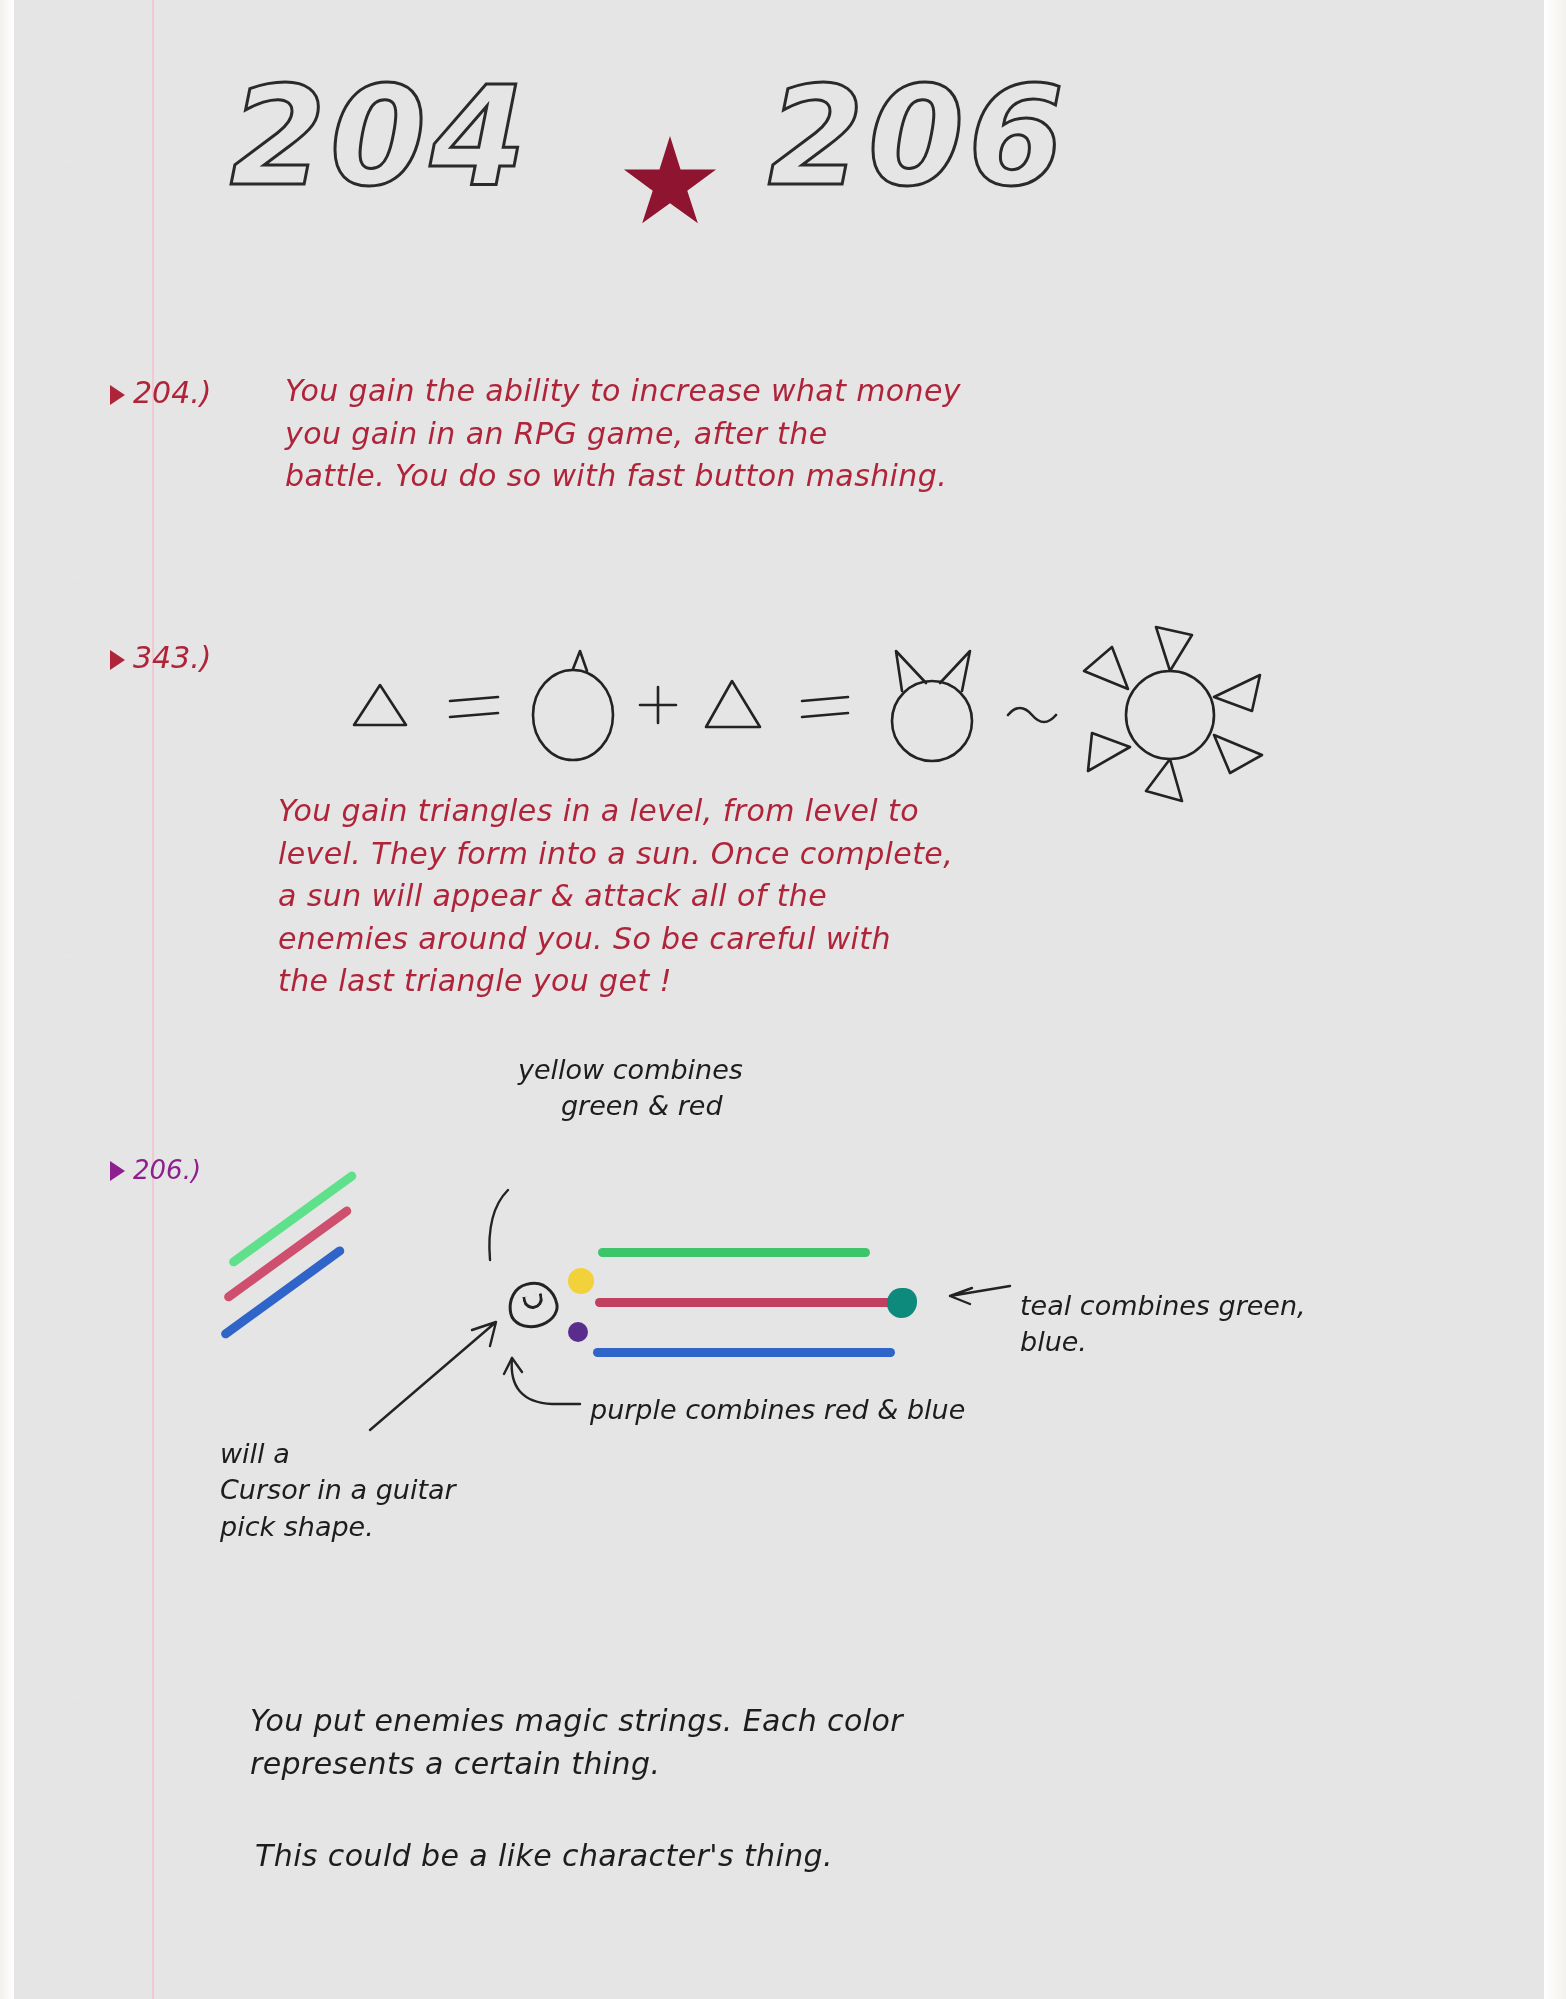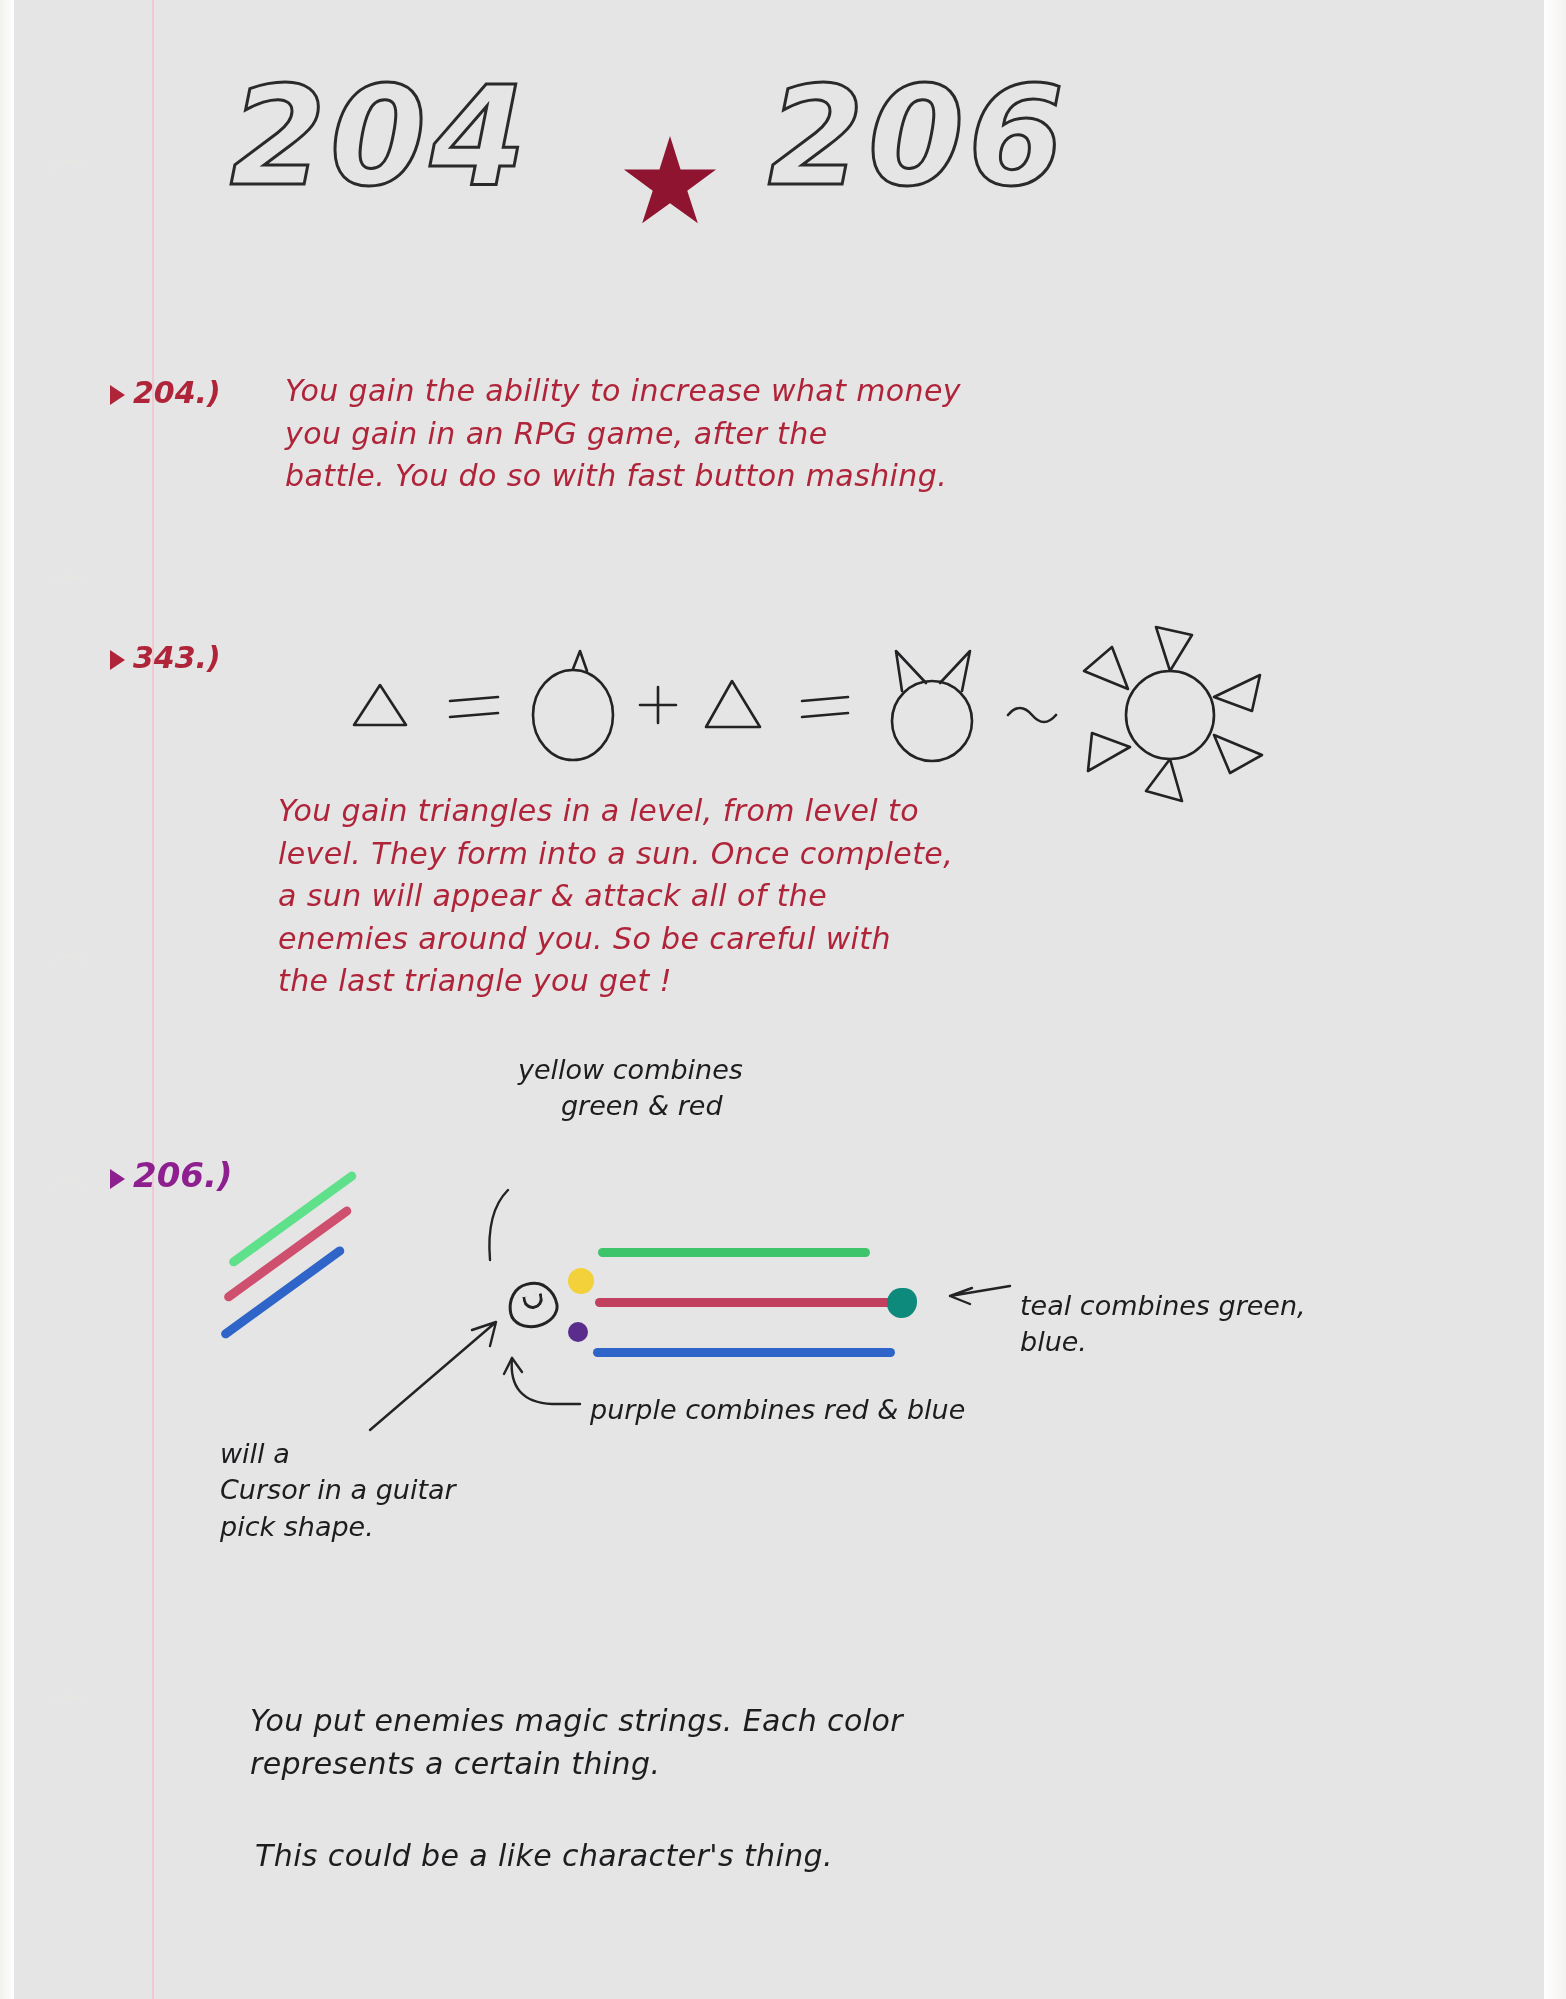--- a/index.html
+++ b/index.html
@@ -87,21 +87,21 @@
     background: #8e1430;
     clip-path: polygon(50% 0%, 61% 35%, 98% 35%, 68% 57%, 79% 91%, 50% 70%, 21% 91%, 32% 57%, 2% 35%, 39% 35%);
     filter: drop-shadow(0 0 1px #6d0f24);
   }
 
   
   .bullet {
     position: absolute;
     font-size: 30px;
     font-style: italic;
-    font-weight: 700;
+    font-weight: 400;
   }
   .bullet .tri {
     display: inline-block;
     width: 0; height: 0;
     border-left: 15px solid currentColor;
     border-top: 10px solid transparent;
     border-bottom: 10px solid transparent;
     margin-right: 8px;
     vertical-align: -2px;
   }
@@ -234,21 +234,21 @@
       <path d="M788 84 L744 66 L772 42 Z"></path>
     </g>
   </svg>
 
   <div class="para red" style="left:278px; top:790px;">You gain triangles in a level, from level to
 level. They form into a sun. Once complete,
 a sun will appear &amp; attack all of the
 enemies around you. So be careful with
 the last triangle you get !</div>
 
-  <div class="bullet purple" style="left:110px; top:1155px; font-size:34px;">
+  <div class="bullet purple" style="left:110px; top:1155px; font-size:26px;">
     <span class="tri"></span><span>206.)</span>
   </div>
 
   <div id="diagram">
 
     <div class="strand" style="left:-20px; top:160px; width:155px; background:#5fe08a; transform:rotate(-36deg); transform-origin:left center;"></div>
     <div class="strand" style="left:-25px; top:195px; width:155px; background:#cf4f6e; transform:rotate(-36deg); transform-origin:left center;"></div>
     <div class="strand" style="left:-28px; top:232px; width:150px; background:#2f64c8; transform:rotate(-36deg); transform-origin:left center;"></div>
 
     <div class="strand" style="left:348px; top:148px; width:272px; background:#3ec46b;"></div>

